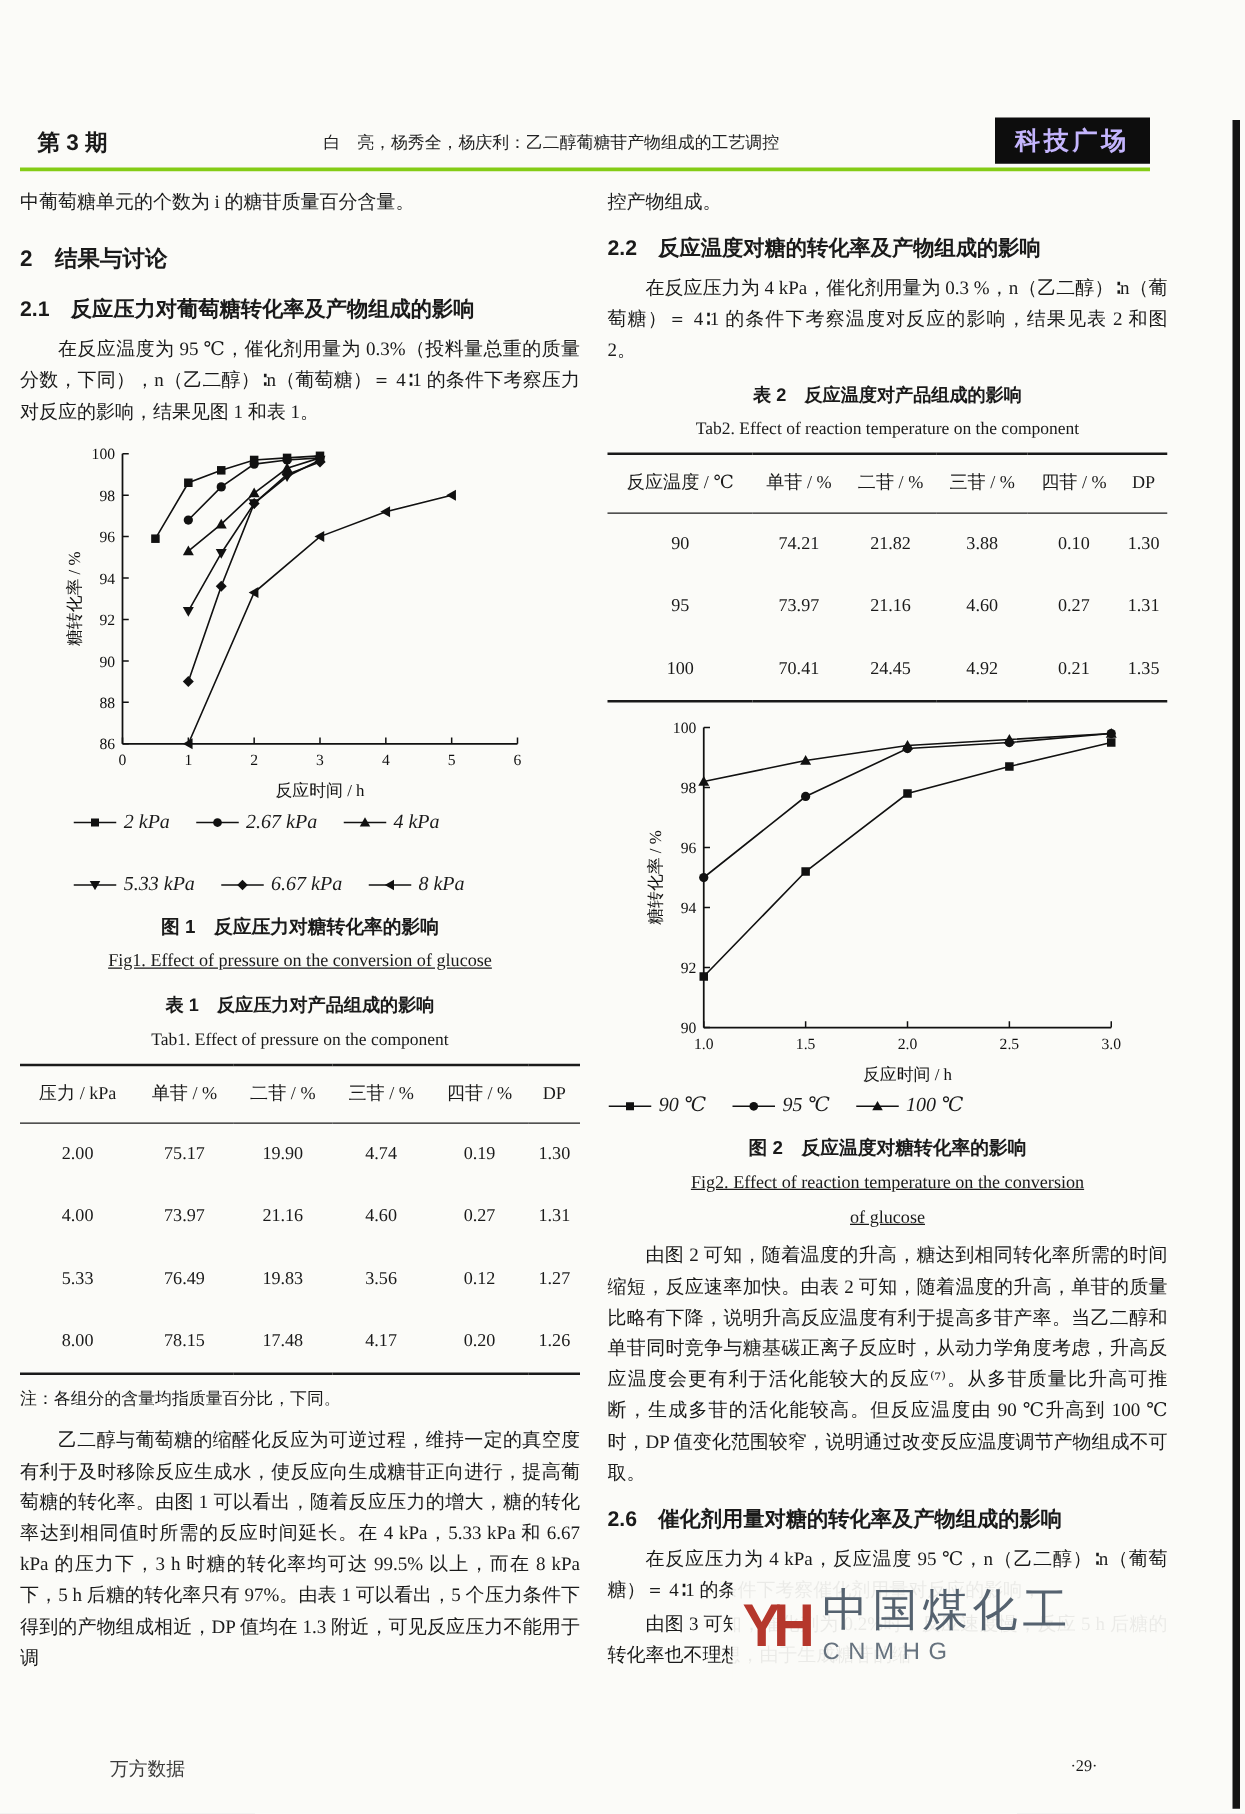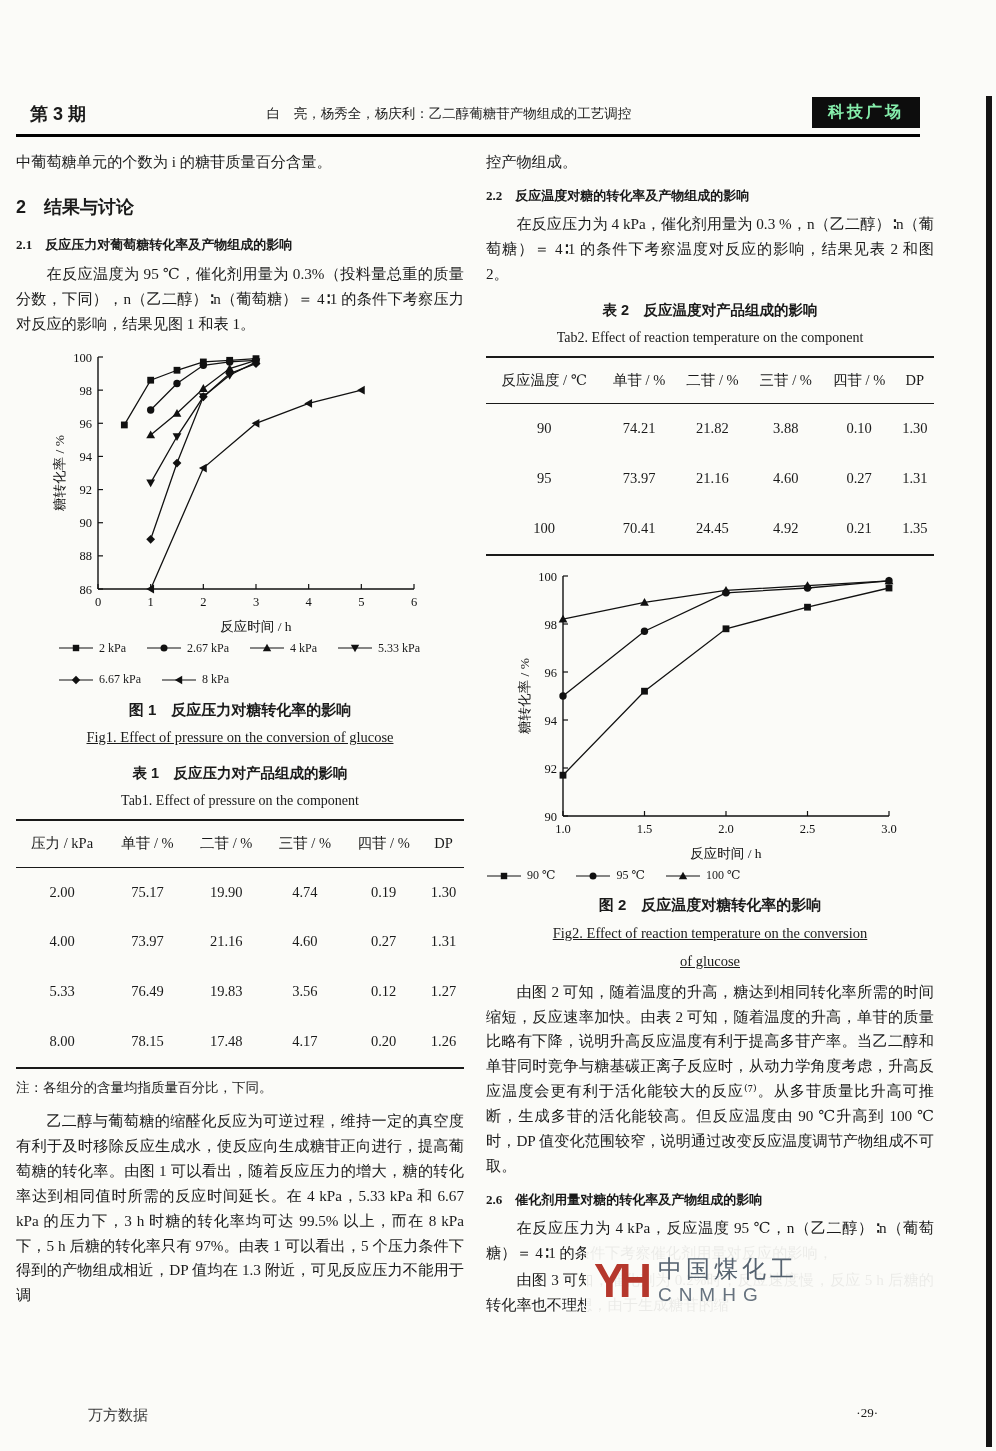--- a/index.html
+++ b/index.html
@@ -2,39 +2,39 @@
 <html><head>
 <meta charset="utf-8">
 <style>
   html,body{margin:0;padding:0;background:#e8e8e6;}
   .page{position:relative;width:996px;height:1451px;background:#fbfbf8;margin:0 auto;
         font-family:"Liberation Serif","DejaVu Serif",serif;color:#1a1a1a;overflow:hidden;}
   .edge-strip{position:absolute;right:4px;top:96px;width:6px;height:1351px;background:#141414;}
 
   
   .header{position:absolute;top:94px;left:16px;width:904px;height:40px;display:flex;align-items:center;
-          border-bottom:3px solid #000000;gap:41px;}
+          border-bottom:3px solid #84cc16;gap:41px;}
   .issue{font-weight:bold;font-size:18px;font-family:"Liberation Sans","DejaVu Sans",sans-serif;padding-left:14px;}
   .running-title{flex:1;text-align:center;font-size:13.5px;color:#222;}
-  .badge{background:#0d0d0d;color:#86efac;font-weight:bold;font-size:16px;letter-spacing:3px;
+  .badge{background:#0d0d0d;color:#c4b5fd;font-weight:bold;font-size:20px;letter-spacing:3px;
          padding:5px 16px;margin-bottom:4px;font-family:"Liberation Sans","DejaVu Sans",sans-serif;}
 
   
   .columns{position:absolute;top:150px;left:16px;width:918px;height:1240px;display:flex;gap:22px;overflow:hidden;}
   .col{width:448px;font-size:15.2px;line-height:1.64;text-align:justify;}
   p{margin:0 0 2px 0;}
   .indent{text-indent:2em;}
   .cont{text-indent:0;}
   h2.sec{font-size:18px;font-weight:bold;margin:18px 0 12px;font-family:"Liberation Sans","DejaVu Sans",sans-serif;}
-  h3.sub{font-size:13px;font-weight:bold;margin:10px 0 6px;font-family:Liberation Serif, serif;}
+  h3.sub{font-size:17px;font-weight:bold;margin:10px 0 6px;font-family:Liberation Sans, sans-serif;}
 
   
   .figure{margin:8px 0 6px;text-align:center;}
   .chart-svg{display:block;margin:0 auto;}
-  .legend{display:flex;flex-wrap:wrap;gap:12px 20px;font-size:12px;margin:2px 0 4px;}
+  .legend{display:flex;flex-wrap:wrap;gap:24px 20px;font-size:16px;margin:2px 0 4px;font-style:italic;}
   .legend.left{padding-left:42px;justify-content:flex-start;max-width:420px;}
   .legend.center{justify-content:flex-start;}
   .legend-item{display:inline-flex;align-items:center;gap:5px;}
   .caption-cn{font-weight:bold;font-size:15px;margin-top:8px;text-align:center;
               font-family:"Liberation Sans","DejaVu Sans",sans-serif;}
   .caption-en{font-size:14.5px;margin-top:4px;text-align:center;text-decoration:underline;}
 
   
   .tab-title-cn{font-weight:bold;font-size:14.5px;text-align:center;margin:12px 0 4px;
                 font-family:"Liberation Sans","DejaVu Sans",sans-serif;}
@@ -46,21 +46,21 @@
   table.data-table tbody tr:last-child td{border-bottom:2px solid #1a1a1a;}
   .note{font-size:13.5px;margin:8px 0 10px;}
 
   
   .wm-wrap{position:relative;}
   .watermark{position:absolute;top:20px;left:100px;width:336px;height:84px;
              background:rgba(251,251,248,0.93);display:flex;align-items:center;gap:12px;padding:2px 8px;}
   .wm-logo{color:#b5372c;font-family:"Liberation Sans","DejaVu Sans",sans-serif;
            font-weight:bold;font-size:46px;letter-spacing:-6px;line-height:1;transform:scaleY(1.05);}
   .wm-col{display:flex;flex-direction:column;line-height:1.15;}
-  .wm-cn{font-size:24px;color:#55626f;font-family:"Liberation Sans","DejaVu Sans",sans-serif;letter-spacing:4px;}
+  .wm-cn{font-size:36px;color:#55626f;font-family:"Liberation Sans","DejaVu Sans",sans-serif;letter-spacing:4px;}
   .wm-en{font-size:19px;color:#66727e;font-family:"Liberation Sans","DejaVu Sans",sans-serif;letter-spacing:7px;margin-top:2px;}
 
   
   .footer-left{position:absolute;left:88px;bottom:26px;font-size:15px;color:#3a3a3a;}
   .page-num{position:absolute;right:118px;bottom:30px;font-size:13px;margin-top:48px;}
 </style>
 </head>
 <body>
 
 <div class="page">

